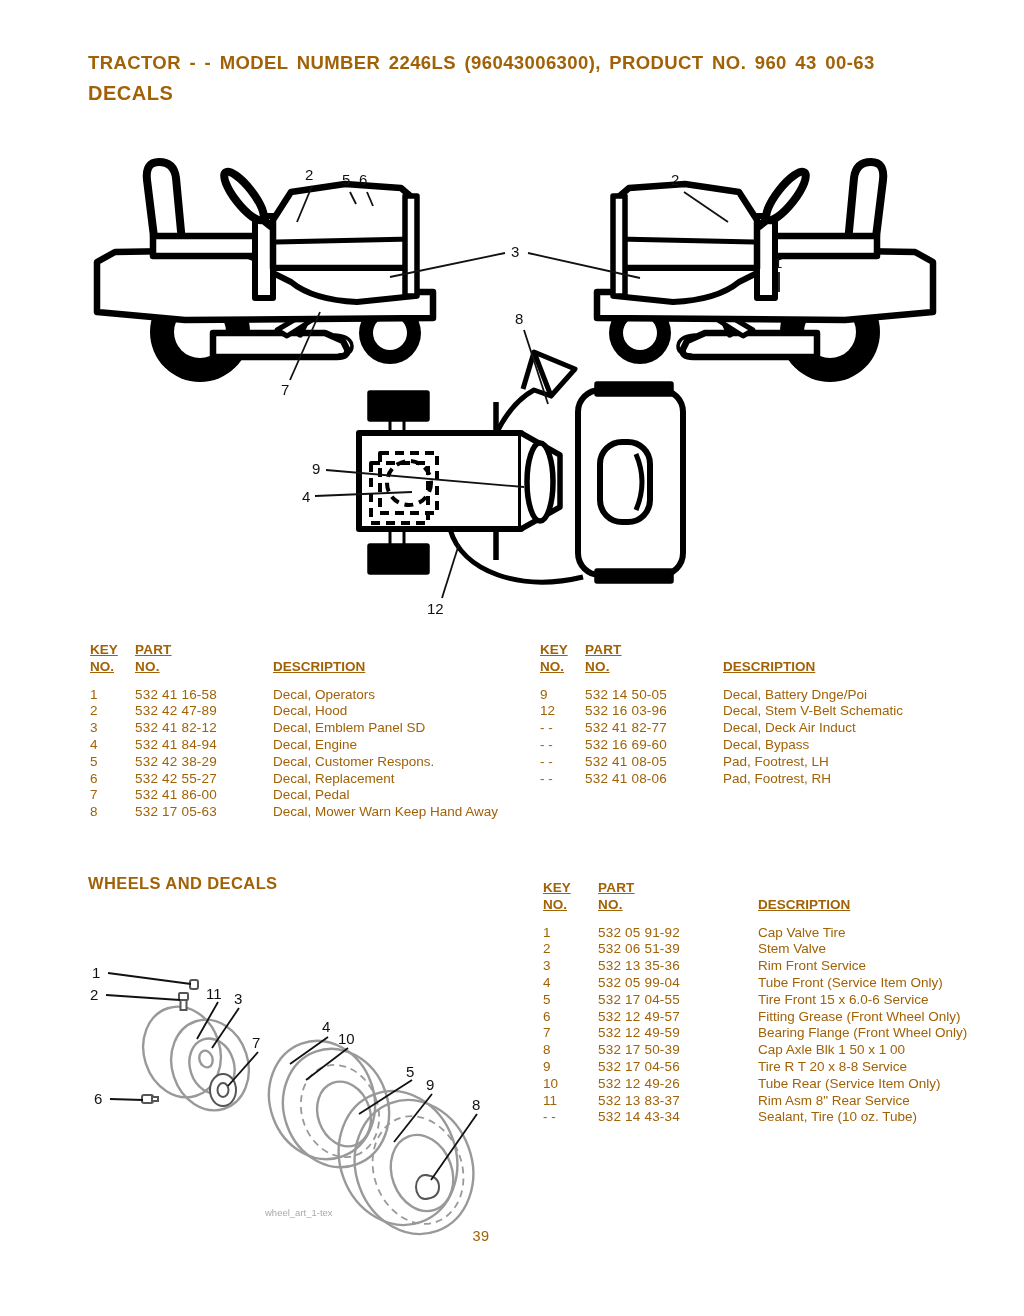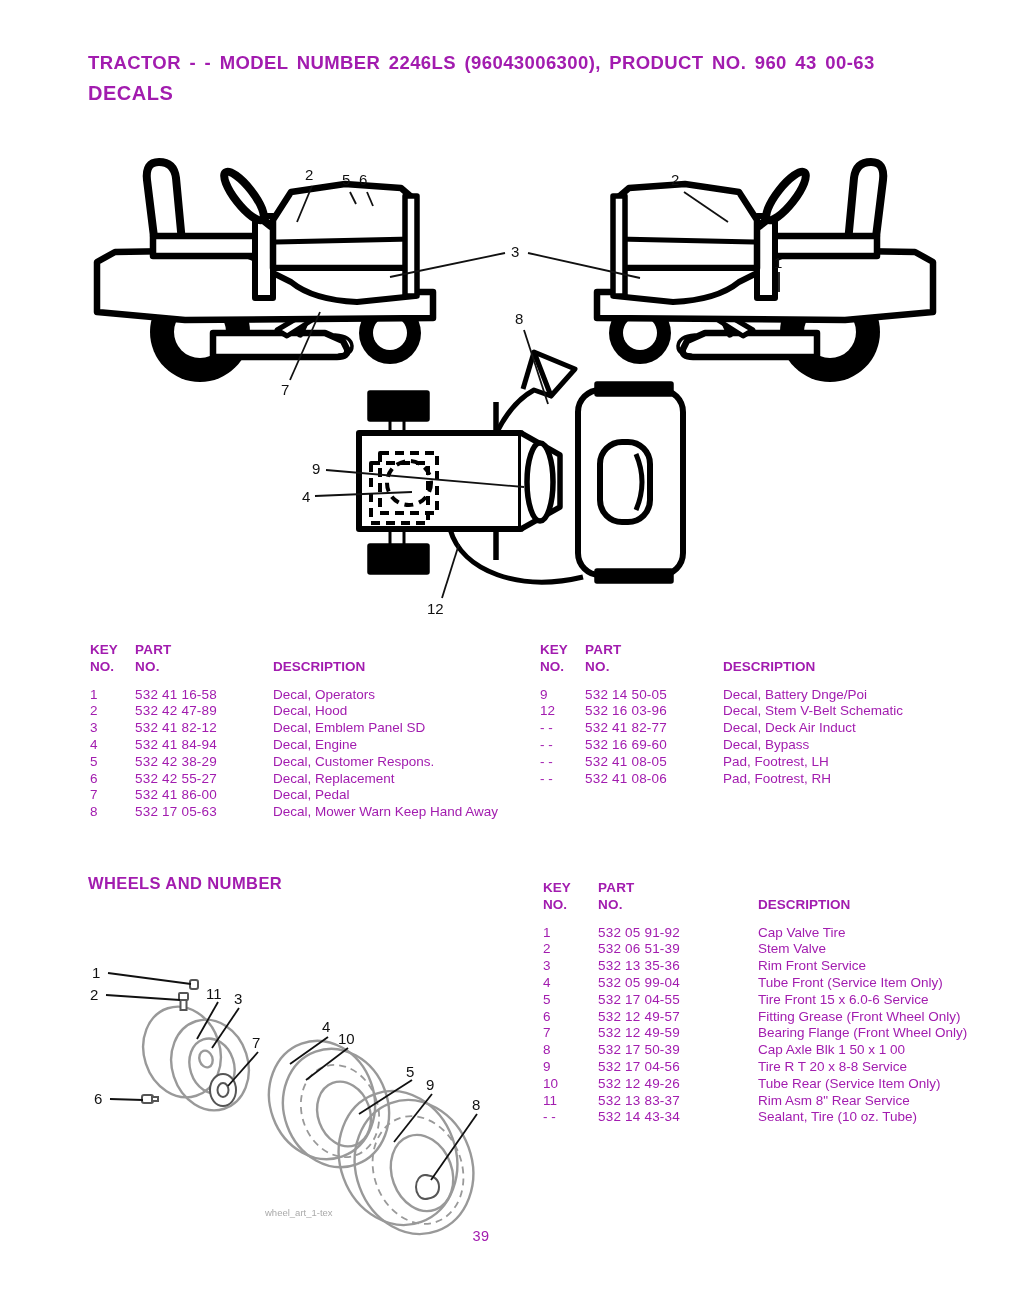--- a/index.html
+++ b/index.html
@@ -1,26 +1,26 @@
 <!DOCTYPE html>
 <html><head>
 <meta charset="utf-8">
 <style>
   html,body{margin:0;padding:0;background:#e8e8e8;}
   .page{position:relative;width:1024px;height:1316px;background:#ffffff;margin:0 auto;
-        font-family:"Liberation Sans", sans-serif;color:#a21caf;overflow:hidden;}
+        font-family:"Liberation Sans", sans-serif;color:#a16207;overflow:hidden;}
   .title{position:absolute;left:88px;top:52px;width:880px;font-size:18.5px;font-weight:bold;
          letter-spacing:.4px;word-spacing:3px;}
   .subtitle{position:absolute;left:88px;top:82px;font-size:20px;font-weight:bold;letter-spacing:.5px;}
   svg{position:absolute;}
   .co{font-size:15px;fill:#111;font-family:"Liberation Sans",sans-serif;}
   
   .ptable{position:absolute;font-size:13.5px;line-height:16.8px;}
   .thead{font-weight:bold;margin-bottom:11px;}
-  .thead .hline{display:flex;}
+  .thead .hline{display:flex;text-decoration:underline;}
   .trow{display:flex;}
   .ck{flex:0 0 45px;}
   .cp{flex:0 0 120px;letter-spacing:.2px;}
   .cd{flex:1;padding-left:18px;}
   .w .ck{flex:0 0 55px;}
   .w .cp{flex:0 0 142px;}
   .heading2{position:absolute;left:88px;top:874px;font-size:16.5px;font-weight:bold;letter-spacing:.4px;}
   .note{position:absolute;left:543px;top:1138px;font-size:13.5px;line-height:17px;display:flex;}
   .note .nl{font-weight:bold;flex:0 0 57px;}
   .pageno{position:absolute;left:0;top:1228px;width:962px;text-align:center;
@@ -215,21 +215,21 @@
         <span class="cp">532 41 08-05</span>
         <span class="cd">Pad, Footrest, LH</span>
       </div>
     <div class="trow">
         <span class="ck">- -</span>
         <span class="cp">532 41 08-06</span>
         <span class="cd">Pad, Footrest, RH</span>
       </div>
   </div>
 
-  <div class="heading2">WHEELS AND NUMBER</div>
+  <div class="heading2">WHEELS AND DECALS</div>
 
   <svg style="left:60px;top:940px" width="480" height="310" viewBox="0 0 480 310">
     <g fill="none" stroke="#999" stroke-width="2.4">
 
       <ellipse cx="122" cy="112" rx="38" ry="46" transform="rotate(-18 122 112)"></ellipse>
       <ellipse cx="150" cy="125" rx="38" ry="46" transform="rotate(-18 150 125)"></ellipse>
       <ellipse cx="152" cy="126" rx="22" ry="28" transform="rotate(-18 152 126)"></ellipse>
       <ellipse cx="146" cy="119" rx="6.5" ry="8.5" transform="rotate(-18 146 119)"></ellipse>
 
       <ellipse cx="262" cy="160" rx="52" ry="60" transform="rotate(-20 262 160)"></ellipse>

